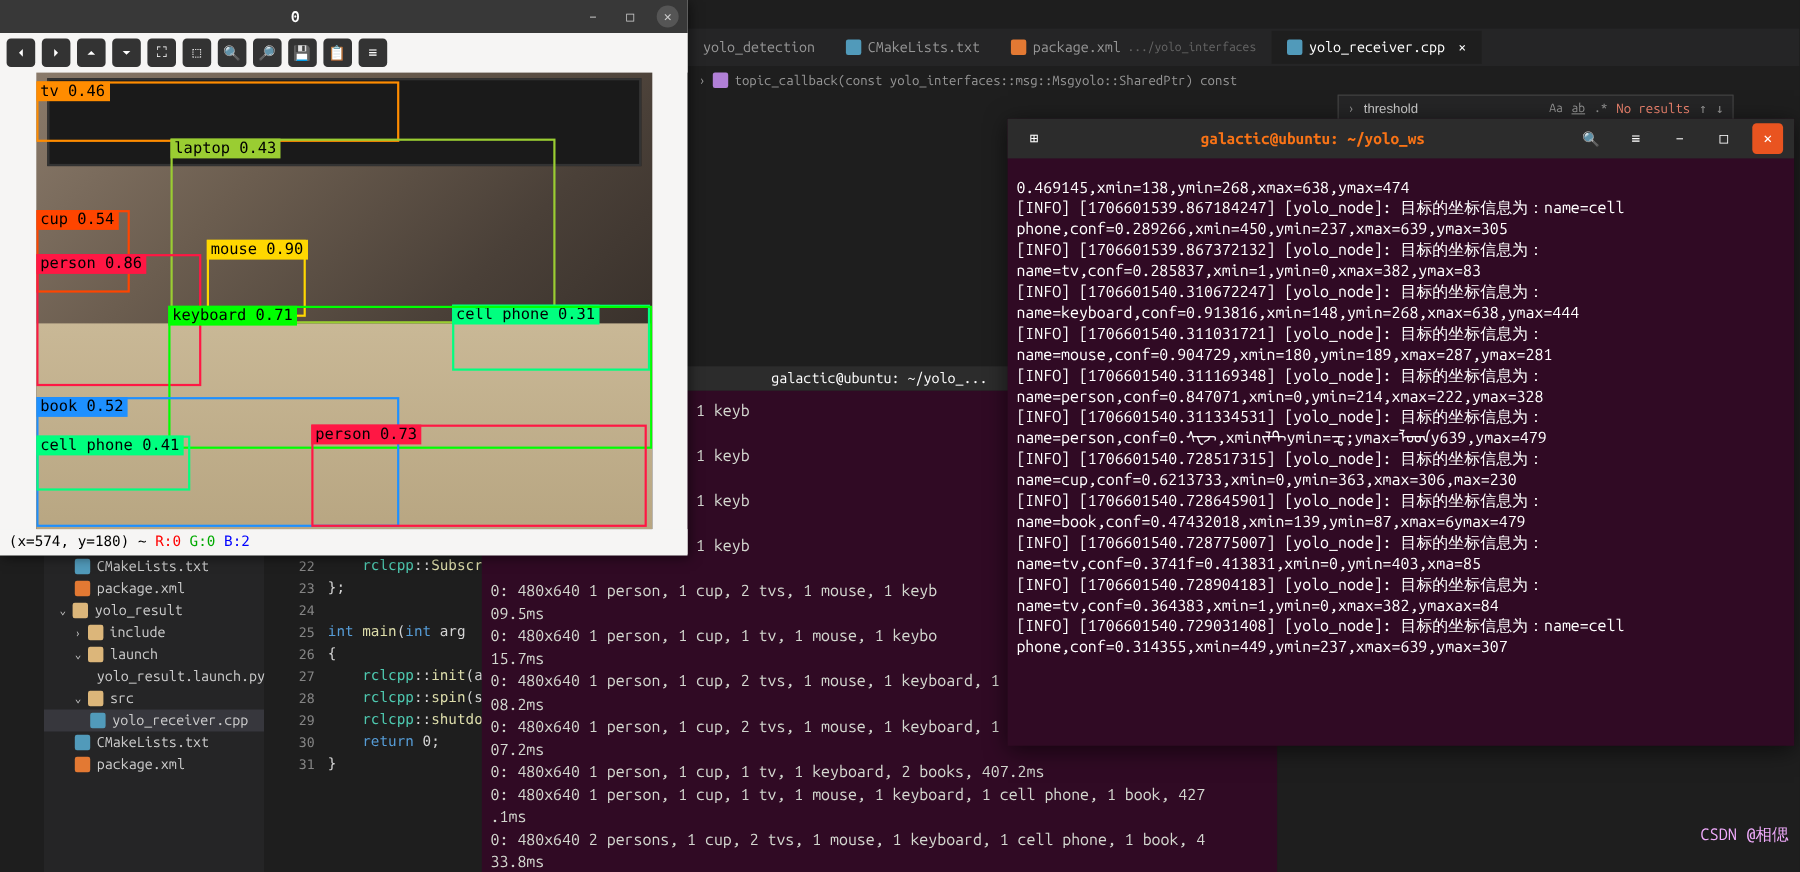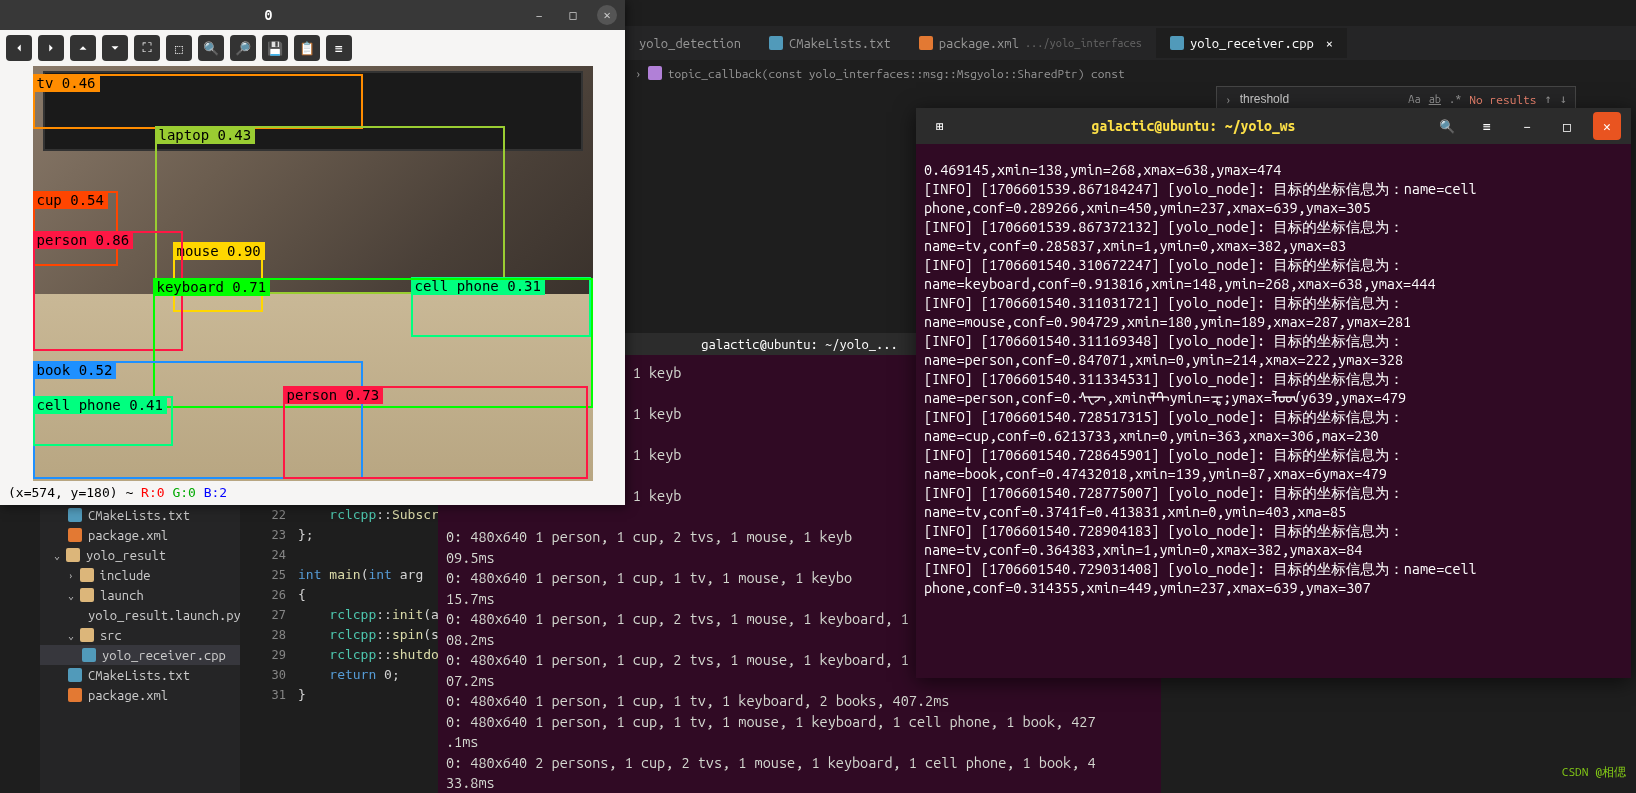--- a/index.html
+++ b/index.html
@@ -53,26 +53,26 @@
 .code-lines { flex: 1; line-height: 20px; white-space: pre; overflow: hidden; }
 .kw { color: #569cd6; } .fn { color: #dcdcaa; } .ns { color: #4ec9b0; }
 
 
 .term1 { position: absolute; top: 355px; left: 438px; width: 723px; bottom: 0; background: #300a24; font-family: "Ubuntu Mono", monospace; font-size: 14.5px; color: #d3d7cf; line-height: 20.5px; padding: 8px; overflow: hidden; white-space: pre-wrap; z-index: 2; }
 .term1-title { position: absolute; top: 333px; left: 438px; width: 723px; height: 22px; background: #2c2c2c; color: #fff; text-align: center; font-size: 13px; line-height: 22px; z-index: 3; }
 
 
 .term2 { position: absolute; top: 108px; right: 5px; width: 715px; height: 570px; background: #300a24; z-index: 8; box-shadow: 0 4px 20px rgba(0,0,0,.6); display: flex; flex-direction: column; }
 .term2-titlebar { height: 36px; background: #2c2c2c; display: flex; align-items: center; padding: 0 10px; gap: 12px; }
-.term2-title { flex: 1; text-align: center; color: #fde047; font-size: 14px; font-weight: bold; }
+.term2-title { flex: 1; text-align: center; color: #f97316; font-size: 14px; font-weight: bold; }
 .term2-tb-btn { width: 28px; height: 28px; border-radius: 4px; display: flex; align-items: center; justify-content: center; color: #fff; cursor: pointer; }
 .term2-tb-btn.orange { background: #e95420; }
 .term2-body { flex: 1; padding: 16px 8px; font-family: "Ubuntu Mono", monospace; font-size: 14.5px; color: #fff; line-height: 19px; overflow: hidden; white-space: pre-wrap; }
 
-.watermark { position: absolute; right: 10px; bottom: 12px; color: #84cc16; font-size: 12px; z-index: 20; }
+.watermark { position: absolute; right: 10px; bottom: 24px; color: #f0abfc; font-size: 15px; z-index: 20; }
 </style>
 </head>
 <body>
 
 <div class="cv-window">
   <div class="cv-titlebar">
     <div class="cv-title">0</div>
     <div class="cv-controls">
       <span class="cv-btn">−</span>
       <span class="cv-btn">□</span>
@@ -114,21 +114,21 @@
     <div id="bbox-container">
         <div class="bbox" style="left: 0px; top: 8px; width: 330px; height: 55px; border-color: rgb(255, 140, 0);">
           <div class="bbox-label" style="background: rgb(255, 140, 0);">tv 0.46</div>
         </div>
         <div class="bbox" style="left: 122px; top: 60px; width: 350px; height: 168px; border-color: rgb(154, 205, 50);">
           <div class="bbox-label" style="background: rgb(154, 205, 50);">laptop 0.43</div>
         </div>
         <div class="bbox" style="left: 0px; top: 125px; width: 85px; height: 75px; border-color: rgb(255, 69, 0);">
           <div class="bbox-label" style="background: rgb(255, 69, 0);">cup 0.54</div>
         </div>
-        <div class="bbox" style="left: 140px; top: 152px; width: 90px; height: 70px; border-color: rgb(255, 215, 0); margin-top: 24px;">
+        <div class="bbox" style="left: 155px; top: 152px; width: 90px; height: 70px; border-color: rgb(255, 215, 0);">
           <div class="bbox-label" style="background: rgb(255, 215, 0);">mouse 0.90</div>
         </div>
         <div class="bbox" style="left: 0px; top: 165px; width: 150px; height: 120px; border-color: rgb(255, 23, 68);">
           <div class="bbox-label" style="background: rgb(255, 23, 68);">person 0.86</div>
         </div>
         <div class="bbox" style="left: 378px; top: 190px; width: 180px; height: 60px; border-color: rgb(0, 255, 127); margin-top: 21px;">
           <div class="bbox-label" style="background: rgb(0, 255, 127);">cell phone 0.31</div>
         </div>
         <div class="bbox" style="left: 120px; top: 212px; width: 440px; height: 130px; border-color: rgb(0, 255, 0);">
           <div class="bbox-label" style="background: rgb(0, 255, 0);">keyboard 0.71</div>

